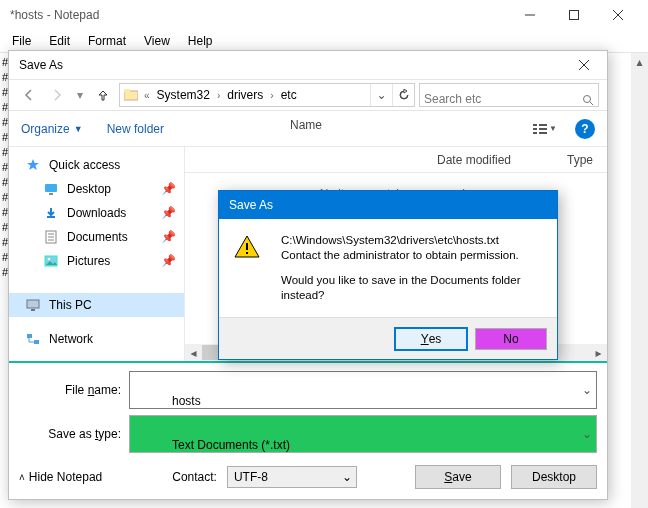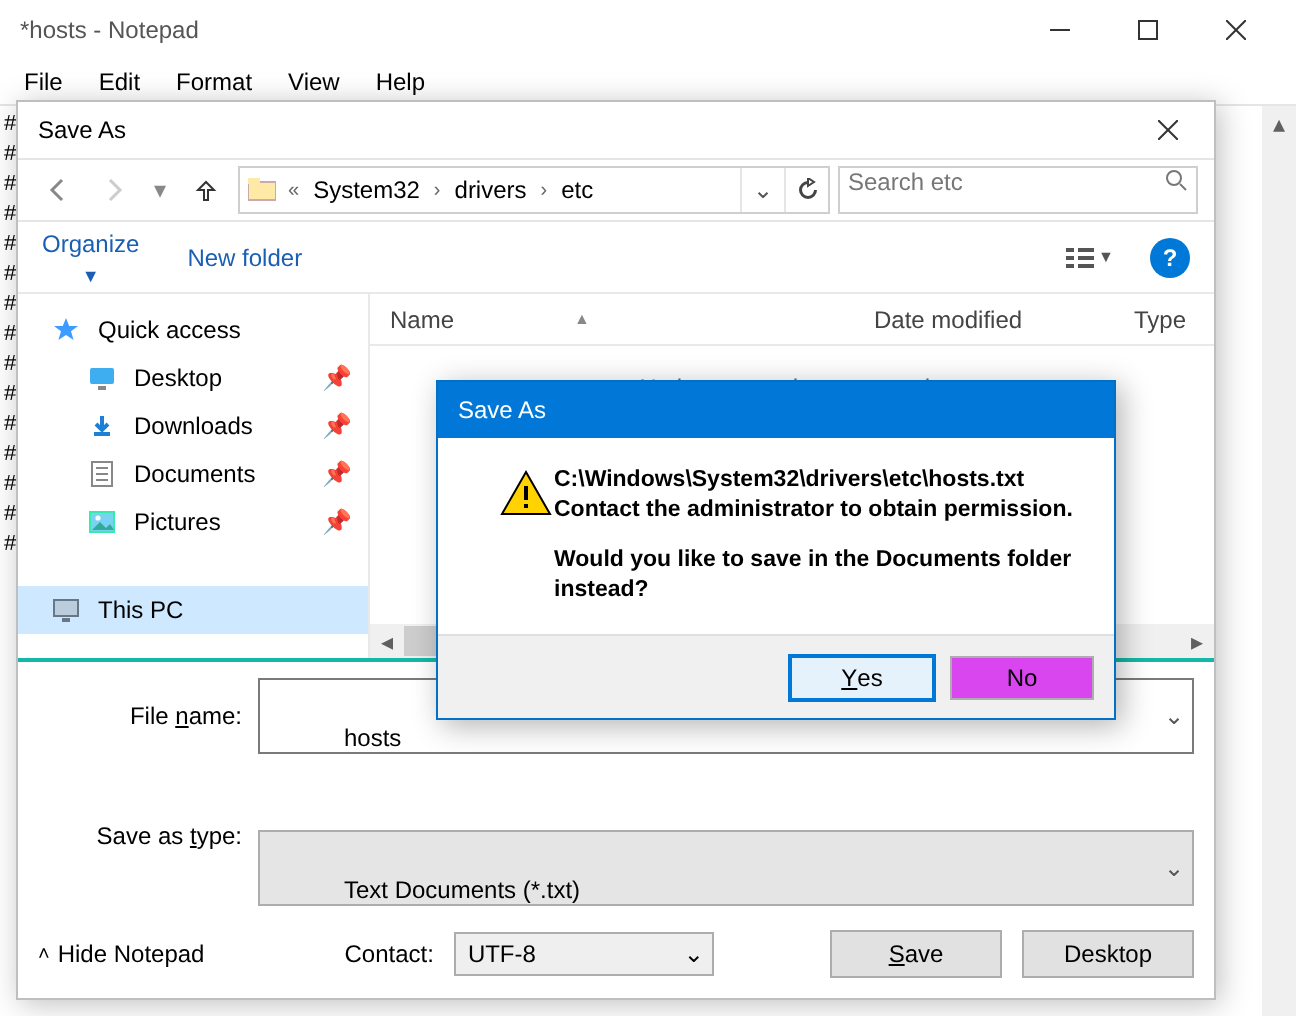--- a/index.html
+++ b/index.html
@@ -25,73 +25,73 @@
 
   .sa-nav { height: 32px; display: flex; align-items: center; gap: 4px; padding: 0 8px; border-top: 1px solid #e5e5e5; border-bottom: 1px solid #e5e5e5; }
   .nav-btn { width: 24px; height: 24px; display: flex; align-items: center; justify-content: center; color: #888; }
   .nav-btn.active { color: #000; }
   .crumb-wrap { flex: 1; height: 24px; border: 1px solid #cfcfcf; display: flex; align-items: center; background: #fff; }
   .crumb-wrap .pc-icon { width: 22px; display: flex; align-items: center; justify-content: center; }
   .crumb-wrap .sep { color: #666; padding: 0 2px; font-size: 10px; }
   .crumb-wrap .seg { padding: 0 5px; font-size: 12px; }
   .crumb-wrap .tail { margin-left: auto; display: flex; }
   .crumb-wrap .dd, .crumb-wrap .rf { width: 22px; height: 22px; display: flex; align-items: center; justify-content: center; border-left: 1px solid #e5e5e5; color: #555; }
-  .search { width: 180px; height: 24px; border: 1px solid #cfcfcf; display: flex; align-items: flex-start; padding: 0 4px; color: #777; gap: 6px; }
+  .search { width: 180px; height: 24px; border: 1px solid #cfcfcf; display: flex; align-items: flex-end; padding: 0 4px; color: #777; gap: 6px; }
   .search span.txt { flex: 1; font-size: 12px; font-style: normal; }
 
   .sa-toolbar { height: 36px; display: flex; align-items: center; padding: 0 12px; gap: 24px; border-bottom: 1px solid #e9e9e9; }
-  .sa-toolbar .org { color: #1a5fb4; font-size: 12px; display: flex; align-items: center; gap: 4px; flex-direction: column; }
+  .sa-toolbar .org { color: #1a5fb4; font-size: 12px; display: flex; align-items: center; gap: 4px; }
   .sa-toolbar .nf { color: #1a5fb4; font-size: 12px; }
   .sa-toolbar .right { margin-left: auto; display: flex; align-items: center; gap: 12px; }
   .sa-toolbar .view { width: 36px; height: 22px; border: 0; display: flex; align-items: center; justify-content: center; color: #555; gap: 2px; }
   .sa-toolbar .help { width: 20px; height: 20px; border-radius: 50%; background: #0078d7; color: #fff; display: flex; align-items: center; justify-content: center; font-size: 12px; font-weight: bold; }
 
   .sa-content { flex: 1; display: flex; min-height: 0; }
   .sa-tree { width: 176px; border-right: 1px solid #e9e9e9; padding: 6px 0; overflow: hidden; }
   .tree-item { height: 24px; display: flex; align-items: center; padding-left: 16px; gap: 8px; font-size: 12px; }
   .tree-item.indent { padding-left: 34px; color: #000; }
   .tree-item.sel { background: #cde8ff; }
   .tree-item .pin { margin-left: auto; margin-right: 8px; color: #888; }
   .tree-item .ico { width: 16px; height: 16px; display: flex; align-items: center; justify-content: center; }
   .tree-gap { height: 10px; }
 
   .sa-list { flex: 1; display: flex; flex-direction: column; }
   .list-head { height: 26px; display: flex; align-items: center; border-bottom: 1px solid #e9e9e9; font-size: 12px; color: #444; }
-  .list-head .col { padding: 0 10px; }
+  .list-head .col { padding: 0 10px; flex-direction: column; }
   .list-head .c-name { flex: 1; display: flex; align-items: center; gap: 60px; }
   .list-head .sort { font-size: 8px; color: #888; }
   .list-head .c-date { width: 130px; }
   .list-head .c-type { width: 50px; }
   .list-body { flex: 1; position: relative; color: #666; font-size: 12px; }
   .list-body .empty { text-align: center; padding-top: 14px; }
   .list-scroll { height: 17px; background: #f0f0f0; display: flex; align-items: center; }
   .list-scroll .sp { flex: 1; }
   .list-scroll .ar { width: 17px; height: 17px; display: flex; align-items: center; justify-content: center; color: #606060; }
   .list-scroll .thumb { width: 220px; height: 15px; background: #cdcdcd; }
 
   .sa-bottom { border-top: 2px solid #14b8a6; padding: 8px 10px 10px 10px; background: #fff; }
   .row { display: flex; align-items: center; margin-bottom: 6px; }
   .row .lab { width: 110px; text-align: right; padding-right: 8px; font-size: 12px; }
   .row .lab u { text-decoration: underline; }
   .row .field { flex: 1; height: 38px; border: 1px solid #7a7a7a; background: #fff; display: flex; align-items: flex-end; position: relative; padding-left: 36px; }
-  .row .field.combo { border: 1px solid #adadad; background: #e5e5e5; margin-top: 32px; }
+  .row .field.combo { border: 1px solid #adadad; background: #22c55e; }
   .row .field .val { padding: 0 6px; font-size: 12px; flex: 1; }
   .row .field .dd { width: 18px; height: 100%; display: flex; align-items: center; justify-content: center; color: #555; border-left: 0; }
   .footer { display: flex; align-items: center; padding-top: 6px; gap: 10px; }
   .footer .hide { display: flex; align-items: center; gap: 4px; font-size: 12px; }
   .footer .enc-lab { margin-left: 60px; font-size: 12px; }
   .footer .enc { width: 130px; height: 22px; border: 1px solid #adadad; display: flex; align-items: center; background: #efefef; }
   .footer .btn { width: 86px; height: 24px; border: 1px solid #adadad; background: #e1e1e1; display: flex; align-items: center; justify-content: center; font-size: 12px; }
   .footer .btn u { text-decoration: underline; }
   .footer .sp { flex: 1; }
 
   
   .alert { position: absolute; left: 218px; top: 190px; width: 340px; border: 1px solid #0070c9; background: #fff; box-shadow: 3px 3px 14px rgba(0,0,0,0.3); }
   .alert .at { height: 28px; background: #0178d7; color: #fff; display: flex; align-items: center; padding: 0 10px; font-size: 12px; }
-  .alert .ab { padding: 14px 14px 14px 30px; display: flex; gap: 0; font-size: 11.5px; line-height: 15px; font-weight: bold; }
+  .alert .ab { padding: 14px 14px 14px 14px; display: flex; gap: 20px; font-size: 11.5px; line-height: 15px; }
   .alert .warn { width: 28px; height: 28px; flex-shrink: 0; }
   .alert .msg { flex: 1; }
   .alert .msg .gap { height: 10px; }
   .alert .af { height: 42px; background: #f0f0f0; border-top: 1px solid #dfdfdf; display: flex; align-items: center; justify-content: flex-end; padding: 0 10px; gap: 8px; }
   .alert .af .b { width: 72px; height: 22px; border: 1px solid #adadad; background: #d946ef; display: flex; align-items: center; justify-content: center; font-size: 12px; }
   .alert .af .b.primary { border: 1px solid #0078d7; outline: 1px solid #0078d7; background: #e5f1fb; }
 
   svg { display: block; }
 </style>
 </head>

